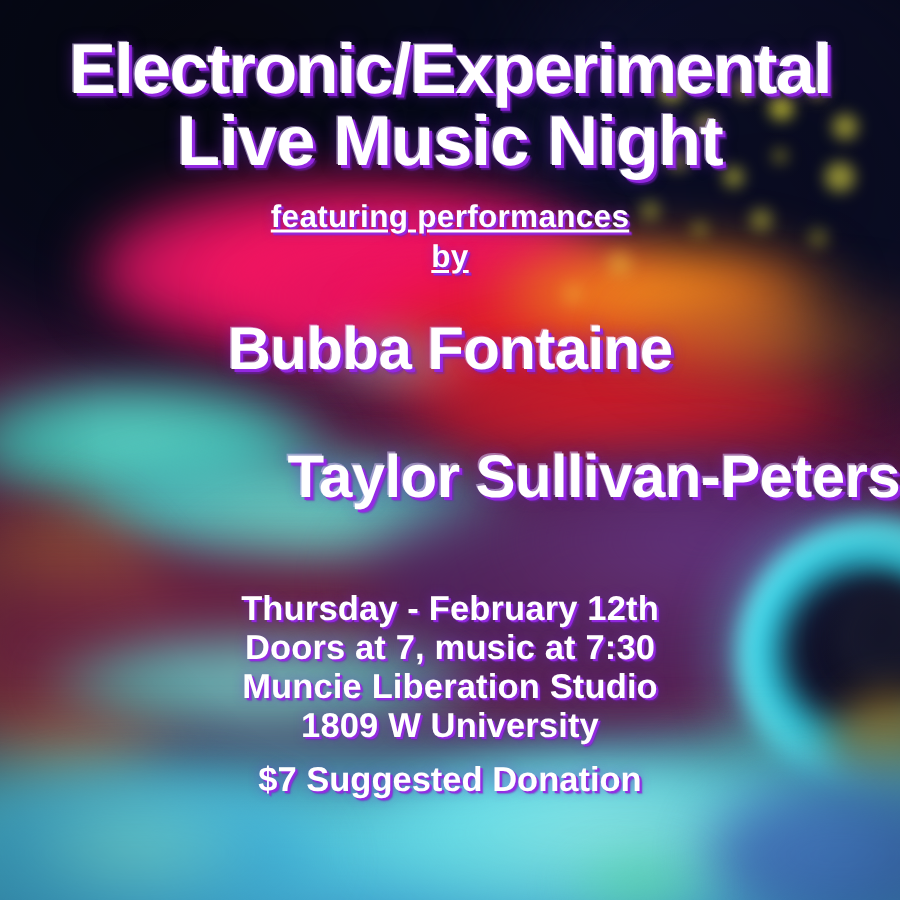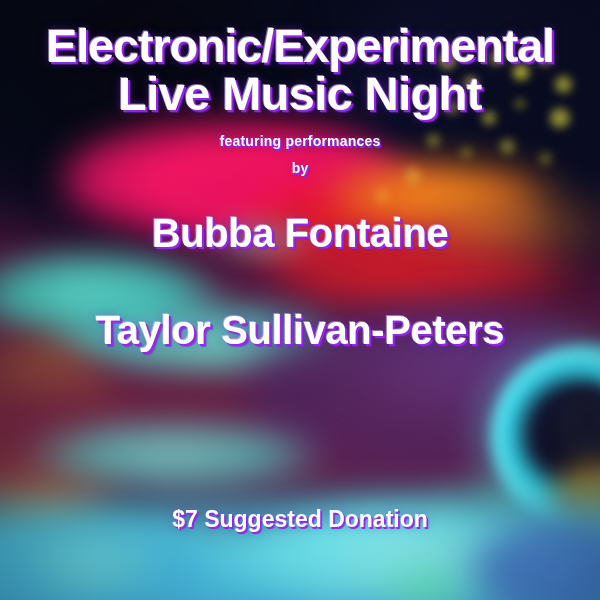--- a/index.html
+++ b/index.html
@@ -271,42 +271,43 @@
     text-shadow:
       2px 2px 0 rgba(150,40,230,0.95),
       3px 3px 1px rgba(120,25,200,0.55),
       -1px -1px 0 rgba(225,205,255,0.55),
       0 0 10px rgba(120,40,210,0.5);
   }
   .title1 { top: 18px;  font-size: 47px; letter-spacing: -1.2px; }
   .title2 { top: 66px;  font-size: 47px; letter-spacing: -0.6px; }
 
   .feat {
-    font-size: 14px;
+    font-size: 21px;
     letter-spacing: 0.2px;
     text-shadow:
       1.5px 1.5px 0 rgba(150,40,230,0.9),
       2px 2px 1px rgba(120,25,200,0.5),
       0 0 7px rgba(120,40,210,0.45);
+    text-decoration: underline;
   }
   .feat1 { top: 133px; }
   .feat2 { top: 160px; }
 
   .act {
     font-size: 40px;
     letter-spacing: -0.4px;
     text-shadow:
       2px 2px 0 rgba(150,40,230,0.95),
       3px 3px 1px rgba(120,25,200,0.5),
       -1px -1px 0 rgba(225,205,255,0.5),
       0 0 10px rgba(120,40,210,0.45);
   }
   .act1 { top: 211px; }
   .actand { top: 256px; }
-  .act2 { top: 308px; }
+  .act2 { top: 296px; text-align: right; }
 
   .det-block {
     position: absolute;
     left: 0;
     width: 600px;
     top: 392px;
     text-align: center;
   }
   .det {
     color: #ffffff;
@@ -407,17 +408,23 @@
 
     <div class="tl title1">Electronic/Experimental</div>
     <div class="tl title2">Live Music Night</div>
 
     <div class="tl feat feat1">featuring performances</div>
     <div class="tl feat feat2">by</div>
 
     <div class="tl act act1">Bubba Fontaine</div>
     <div class="tl act act2">Taylor Sullivan-Peters</div>
 
+    <div class="det-block">
+      <div class="det">Thursday - February 12th</div>
+      <div class="det">Doors at 7, music at 7:30</div>
+      <div class="det">Muncie Liberation Studio</div>
+      <div class="det">1809 W University</div>
+    </div>
 
     <div class="donation">$7 Suggested Donation</div>
 
   </div>
 </div>
 
 </body></html>

